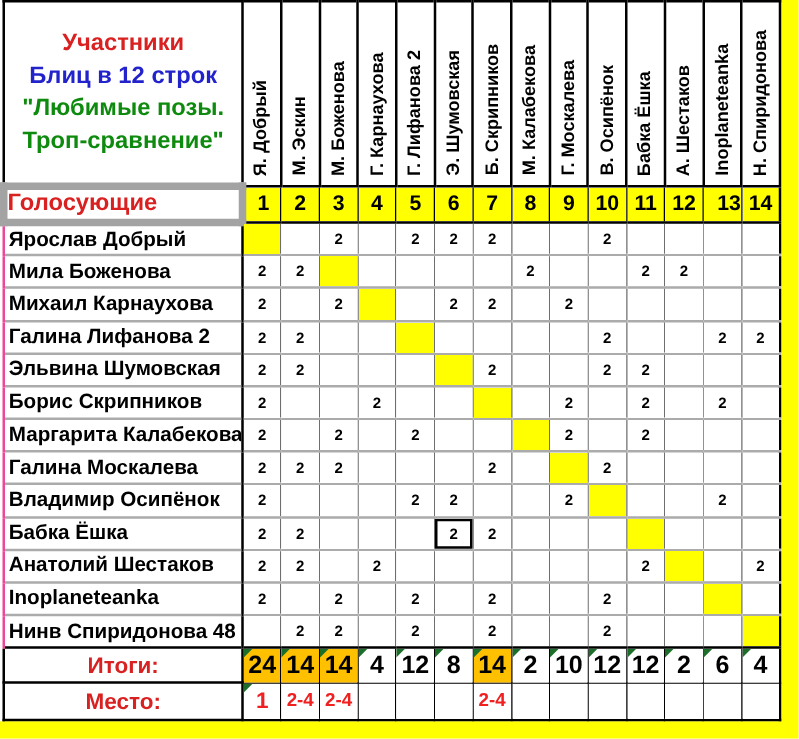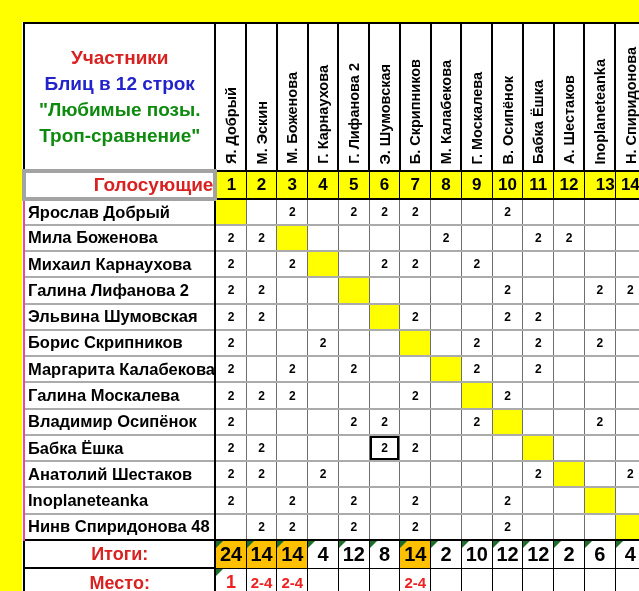--- a/index.html
+++ b/index.html
@@ -1,18 +1,18 @@
 <!DOCTYPE html>
 <html><head>
 <meta charset="utf-8">
 <style>
   html,body{margin:0;padding:0;background:#fff;}
   .frame{
     width:639px;height:591px;box-sizing:border-box;
-    background:#FFFF00;padding:22px;
+    background:#FFFF00;padding:0;
     font-family:"Liberation Sans","DejaVu Sans",sans-serif;
   }
   table.vote{
     border-collapse:collapse;table-layout:fixed;
     width:625px;height:577px;background:#fff;
     border:2px solid #000;
   }
   col.namecol{width:191px;}
   col.vcol{width:30.7px;}
 
@@ -30,21 +30,21 @@
   }
   td.colhead span{
     writing-mode:vertical-rl;transform:rotate(180deg);
     font-weight:bold;font-size:14.5px;color:#000;
     padding:2px 0 4px 0;max-height:136px;white-space:nowrap;
   }
 
   
   tr.vote-num-row{height:26px;}
   td.vote-label{
-    border:4px solid #a3a3a3;text-align:right;vertical-align:middle;
+    border:6px solid #a3a3a3;text-align:left;vertical-align:middle;
     font-weight:bold;font-size:19px;
   }
   td.numcell{
     background:#FFFF00;border:1px solid #000;border-top:2px solid #000;border-bottom:2px solid #000;
     text-align:center;vertical-align:middle;font-weight:bold;font-size:17px;color:#000;
   }
 
   
   tr.data-row{height:25px;}
   td.rowname{

